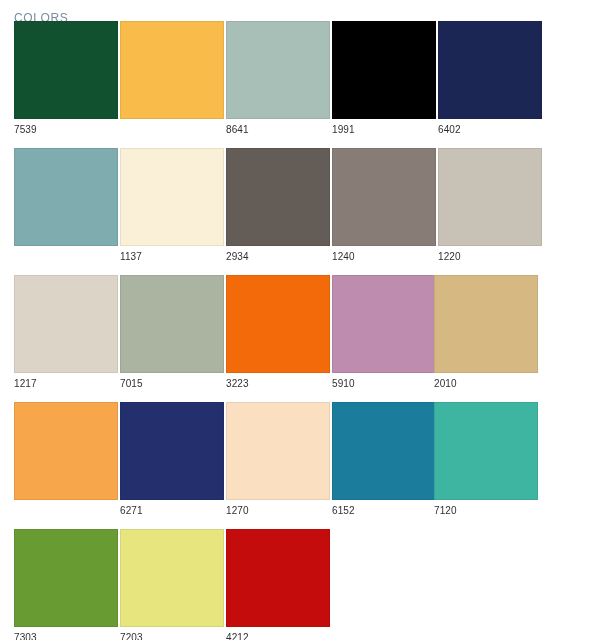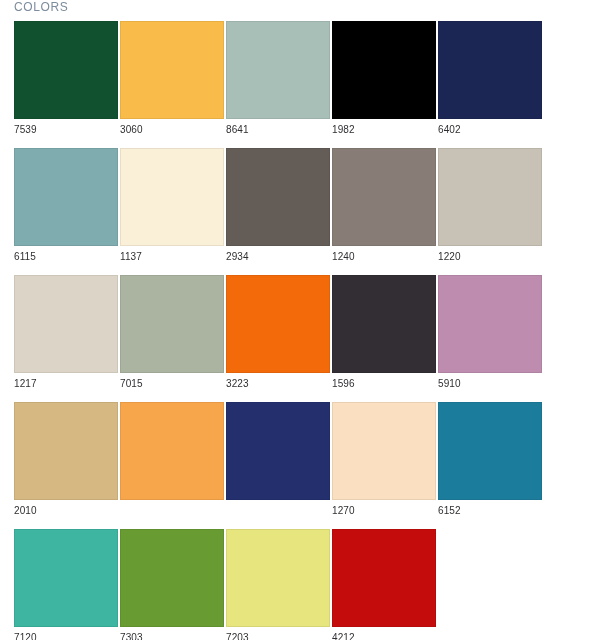--- a/index.html
+++ b/index.html
@@ -20,21 +20,21 @@
     width: 596px;
     height: 640px;
     background: #ffffff;
     box-sizing: border-box;
     padding: 0;
   }
 
   .palette-header {
     position: absolute;
     left: 14px;
-    top: 0;
+    top: 11px;
     font-size: 12px;
     letter-spacing: 0.6px;
     color: #7c8c9c;
     font-family: "Liberation Sans", sans-serif;
     font-weight: 400;
     line-height: 14px;
     white-space: nowrap;
   }
 
   .swatch-grid {
@@ -83,37 +83,35 @@
 
   <div class="palette-header">COLORS</div>
 
   <div class="swatch-grid">
       <div class="swatch-cell">
         <span class="swatch-chip" style="background-color: rgb(18, 81, 47);"></span>
         <span class="swatch-label">7539</span>
       </div>
       <div class="swatch-cell">
         <span class="swatch-chip" style="background-color: rgb(249, 188, 74);"></span>
-        <span class="swatch-label">3060</span>
       </div>
       <div class="swatch-cell">
         <span class="swatch-chip" style="background-color: rgb(167, 191, 182);"></span>
         <span class="swatch-label">8641</span>
       </div>
       <div class="swatch-cell">
         <span class="swatch-chip" style="background-color: rgb(0, 0, 0);"></span>
-        <span class="swatch-label">1982</span>
+        <span class="swatch-label">1991</span>
       </div>
       <div class="swatch-cell last-in-row">
         <span class="swatch-chip" style="background-color: rgb(27, 38, 84);"></span>
         <span class="swatch-label">6402</span>
       </div>
       <div class="swatch-cell">
         <span class="swatch-chip" style="background-color: rgb(127, 172, 174);"></span>
-        <span class="swatch-label">6115</span>
       </div>
       <div class="swatch-cell">
         <span class="swatch-chip" style="background-color: rgb(250, 239, 215);"></span>
         <span class="swatch-label">1137</span>
       </div>
       <div class="swatch-cell">
         <span class="swatch-chip" style="background-color: rgb(99, 92, 87);"></span>
         <span class="swatch-label">2934</span>
       </div>
       <div class="swatch-cell">
@@ -129,37 +127,34 @@
         <span class="swatch-label">1217</span>
       </div>
       <div class="swatch-cell">
         <span class="swatch-chip" style="background-color: rgb(171, 180, 161);"></span>
         <span class="swatch-label">7015</span>
       </div>
       <div class="swatch-cell">
         <span class="swatch-chip" style="background-color: rgb(243, 106, 10);"></span>
         <span class="swatch-label">3223</span>
       </div>
-      <div class="swatch-cell">
-        <span class="swatch-chip" style="background-color: rgb(51, 46, 52);"></span>
-        <span class="swatch-label">1596</span>
-      </div>
       <div class="swatch-cell last-in-row">
         <span class="swatch-chip" style="background-color: rgb(189, 140, 175);"></span>
         <span class="swatch-label">5910</span>
       </div>
       <div class="swatch-cell">
         <span class="swatch-chip" style="background-color: rgb(214, 184, 130);"></span>
         <span class="swatch-label">2010</span>
       </div>
       <div class="swatch-cell">
         <span class="swatch-chip" style="background-color: rgb(248, 166, 76);"></span>
       </div>
       <div class="swatch-cell">
         <span class="swatch-chip" style="background-color: rgb(35, 48, 109);"></span>
+        <span class="swatch-label">6271</span>
       </div>
       <div class="swatch-cell">
         <span class="swatch-chip" style="background-color: rgb(250, 223, 192);"></span>
         <span class="swatch-label">1270</span>
       </div>
       <div class="swatch-cell last-in-row">
         <span class="swatch-chip" style="background-color: rgb(27, 124, 156);"></span>
         <span class="swatch-label">6152</span>
       </div>
       <div class="swatch-cell">

